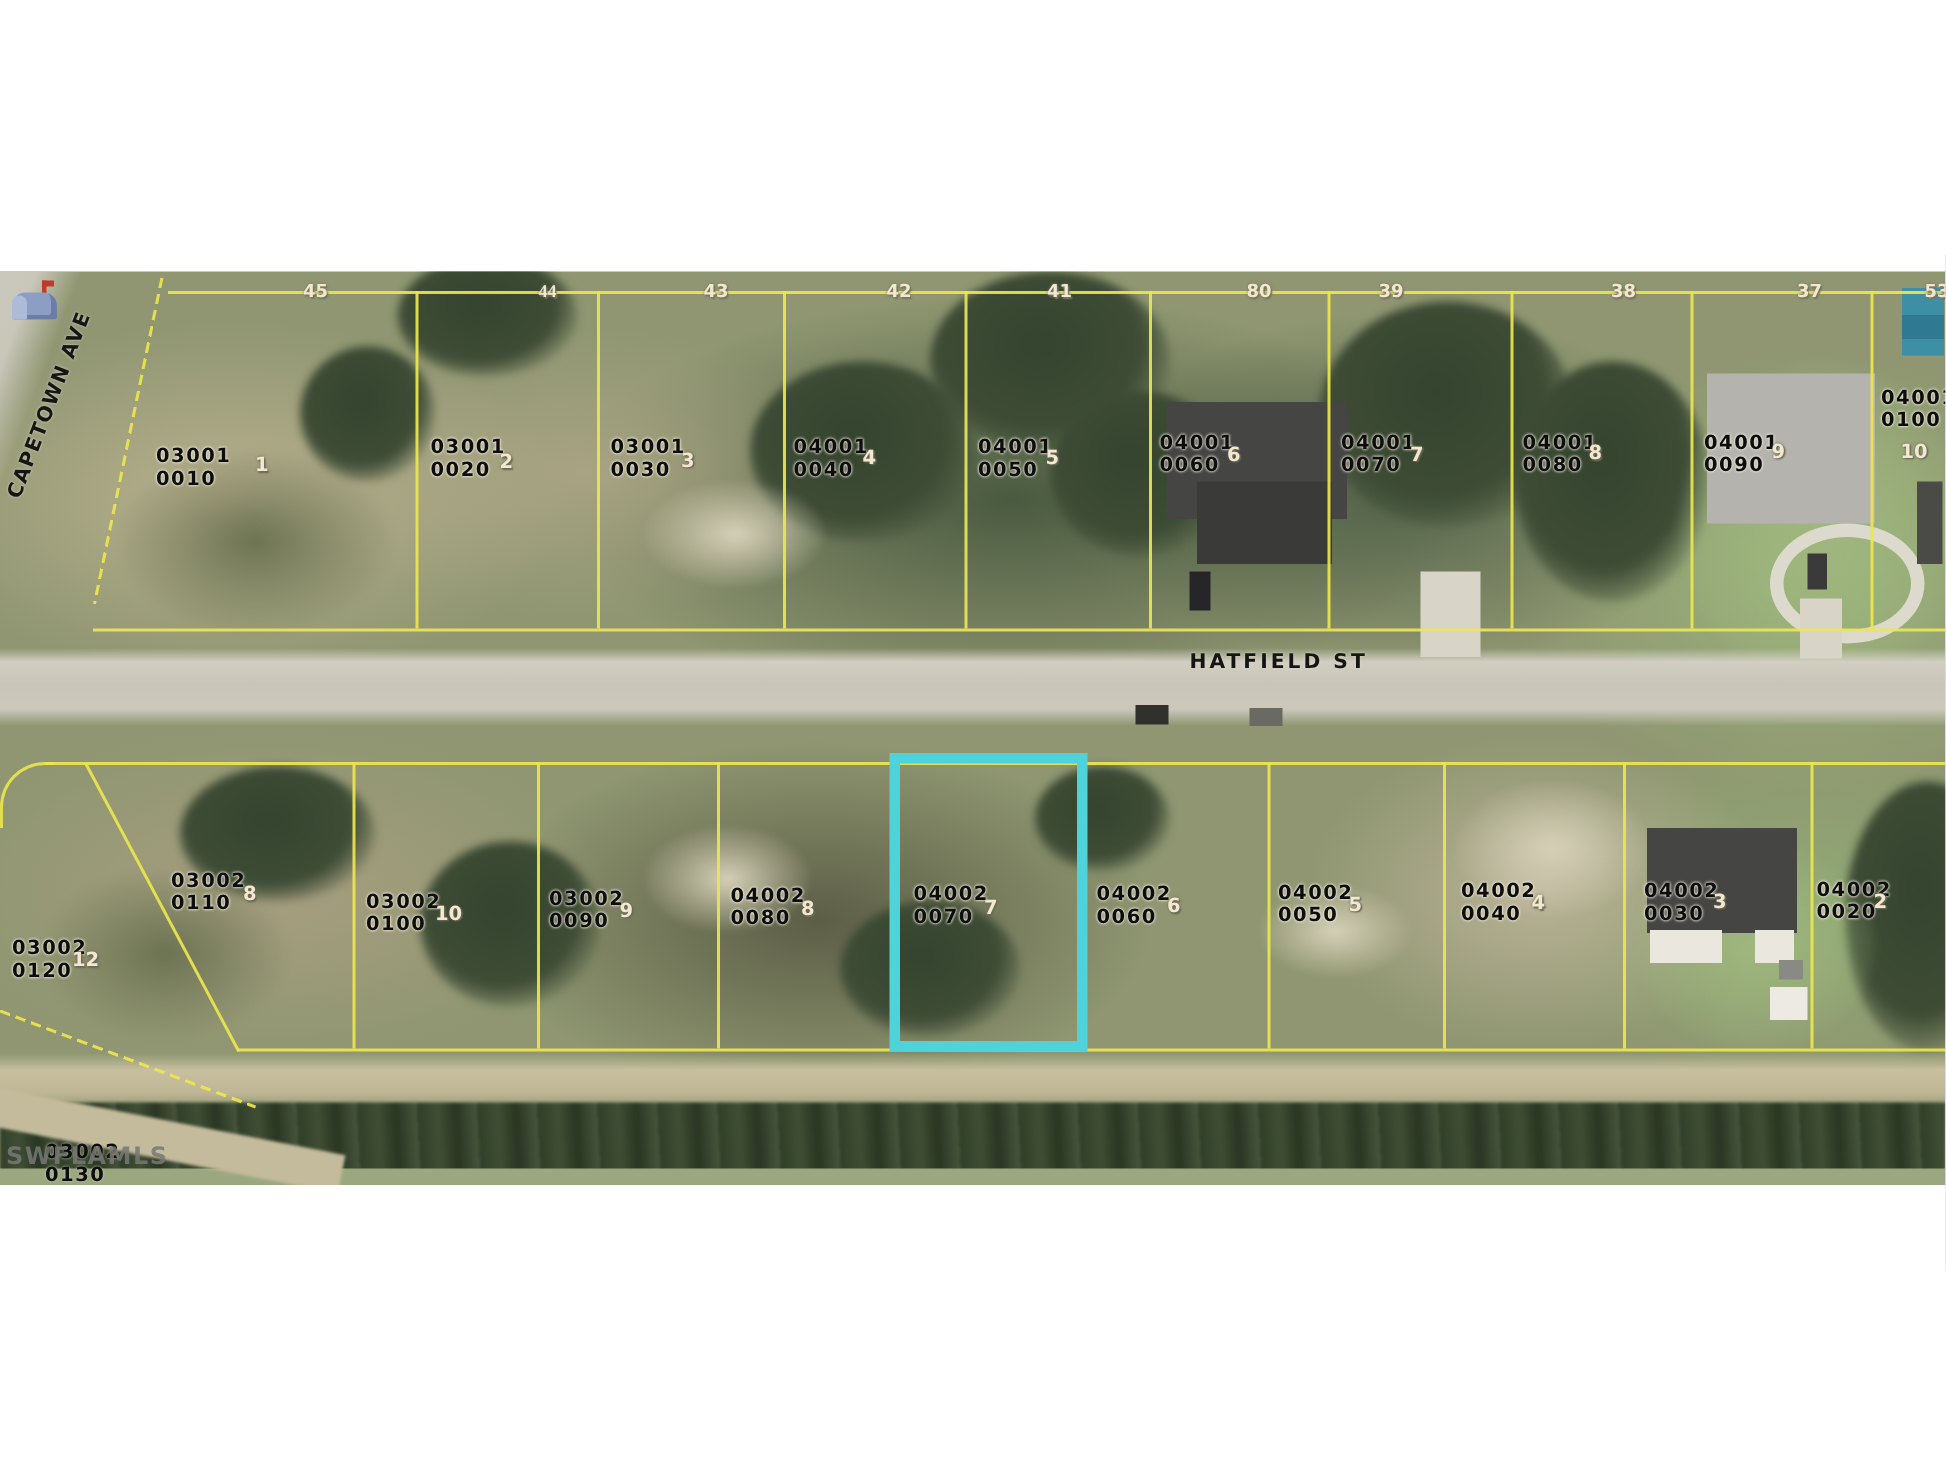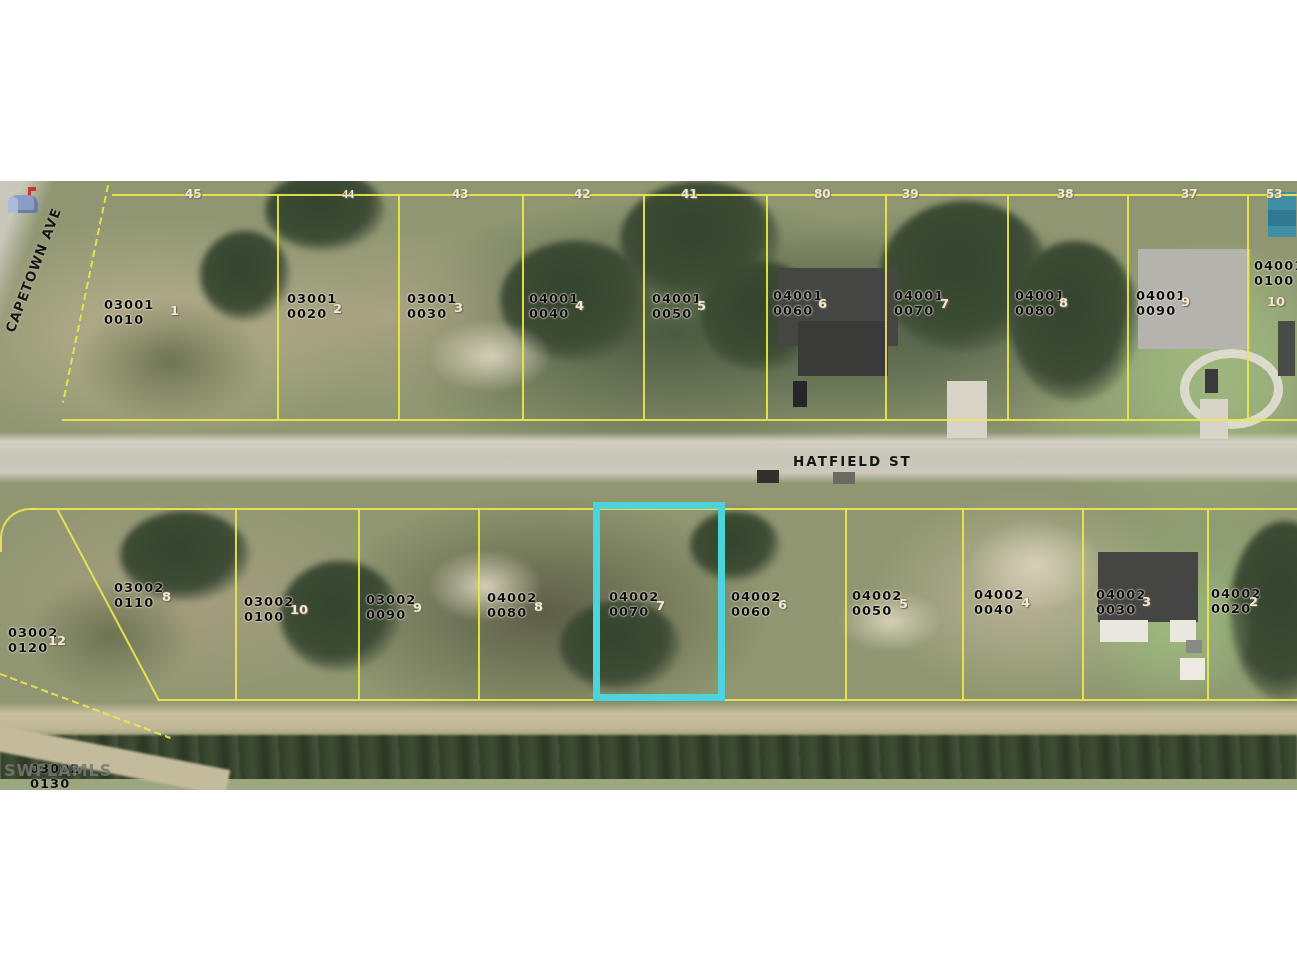--- a/index.html
+++ b/index.html
@@ -58,22 +58,22 @@
   .roof-light{background:#b5b3ad;}
   .pad{background:#d8d5c8;}
   .white-pad{background:#e9e7de;}
 
   
   .parcel-label{position:absolute;color:#0d0d0d;font-weight:bold;font-size:13px;line-height:15px;
     letter-spacing:1px;text-shadow:0 0 2px #efeadb,0 0 2px #efeadb;white-space:nowrap;}
   .lot-num{position:absolute;color:#f3e7cf;font-weight:bold;font-size:13px;
     text-shadow:0 0 2px #6b6a58,1px 1px 1px #6b6a58;}
   .top-num{position:absolute;top:6px;color:#f3e7cf;font-weight:bold;font-size:12px;
-    text-shadow:0 0 2px #77765f,1px 1px 1px #77765f;}
-  .street-hatfield{position:absolute;left:793px;top:272px;color:#151513;font-weight:bold;
+    text-shadow:0 0 2px #77765f,1px 1px 1px #77765f;margin-left:17px;}
+  .street-hatfield{position:absolute;left:793px;top:252px;color:#151513;font-weight:bold;
     font-size:13.5px;letter-spacing:2px;text-shadow:0 0 2px #d8d5c8;}
   .street-capetown{position:absolute;left:-47px;top:81px;width:160px;text-align:center;
     transform:rotate(-69deg);color:#151513;font-weight:bold;font-size:13.5px;letter-spacing:1px;
     text-shadow:0 0 2px #d8d5c8;}
   .watermark{position:absolute;left:4px;top:580px;color:rgba(120,120,116,.85);font-weight:bold;
     font-size:16px;letter-spacing:1px;}
   .cutoff-label{position:absolute;left:30px;top:580px;color:#0d0d0d;font-weight:bold;font-size:13px;
     line-height:15px;letter-spacing:1px;text-shadow:0 0 2px #cfcabb;}
 
   

